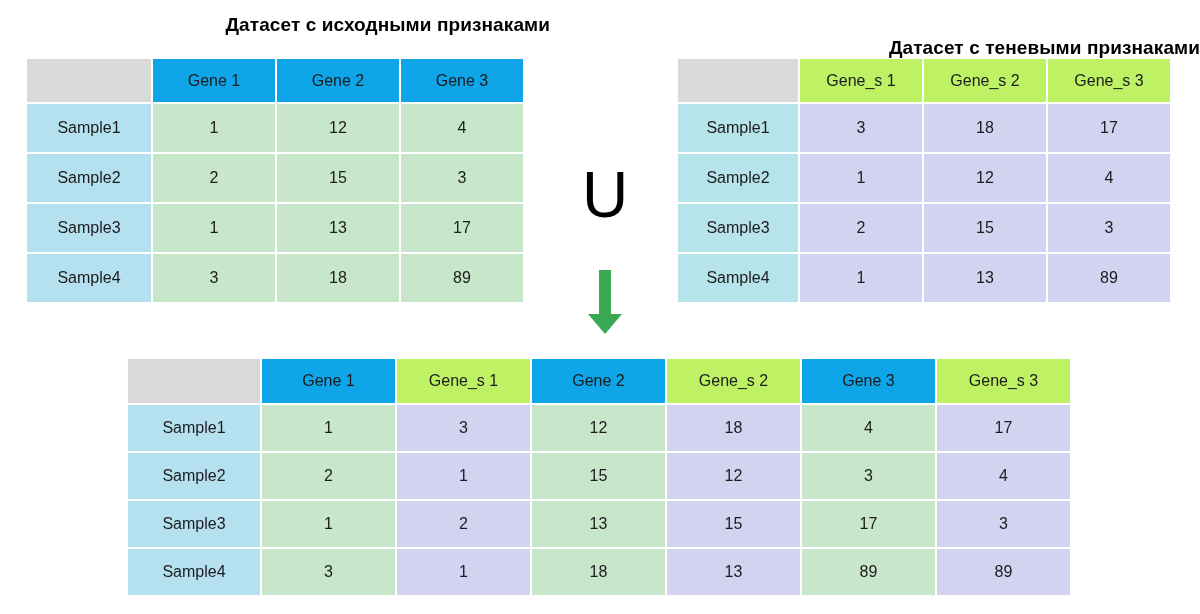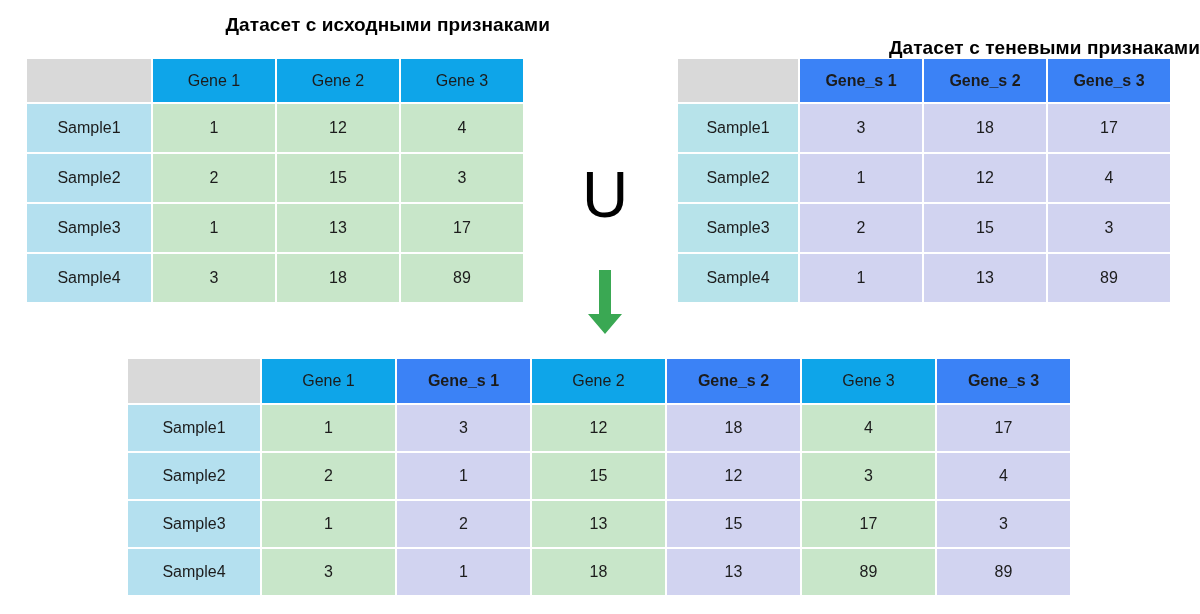--- a/index.html
+++ b/index.html
@@ -46,21 +46,21 @@
     color: #1c1c1c;
     text-align: center;
     vertical-align: middle;
     padding: 0;
     line-height: 1.1;
   }
   .corner  { background: #d9d9d9; }
   .rowhead { background: #b4e0ef; }
   .hdr-g   { background: #0ea5e9; }
   .cell-g  { background: #c8e6c9; }
-  .hdr-p   { background: #3b82f6; font-weight: bold; }
+  .hdr-p   { background: #bef264; }
   .cell-p  { background: #d1d3f0; }
 
   
   #table-original {
     left: 25px;
     top: 57px;
   }
   #table-original td { height: 48px; }
   #table-original td.corner,
   #table-original td.rowhead { width: 124px; }

